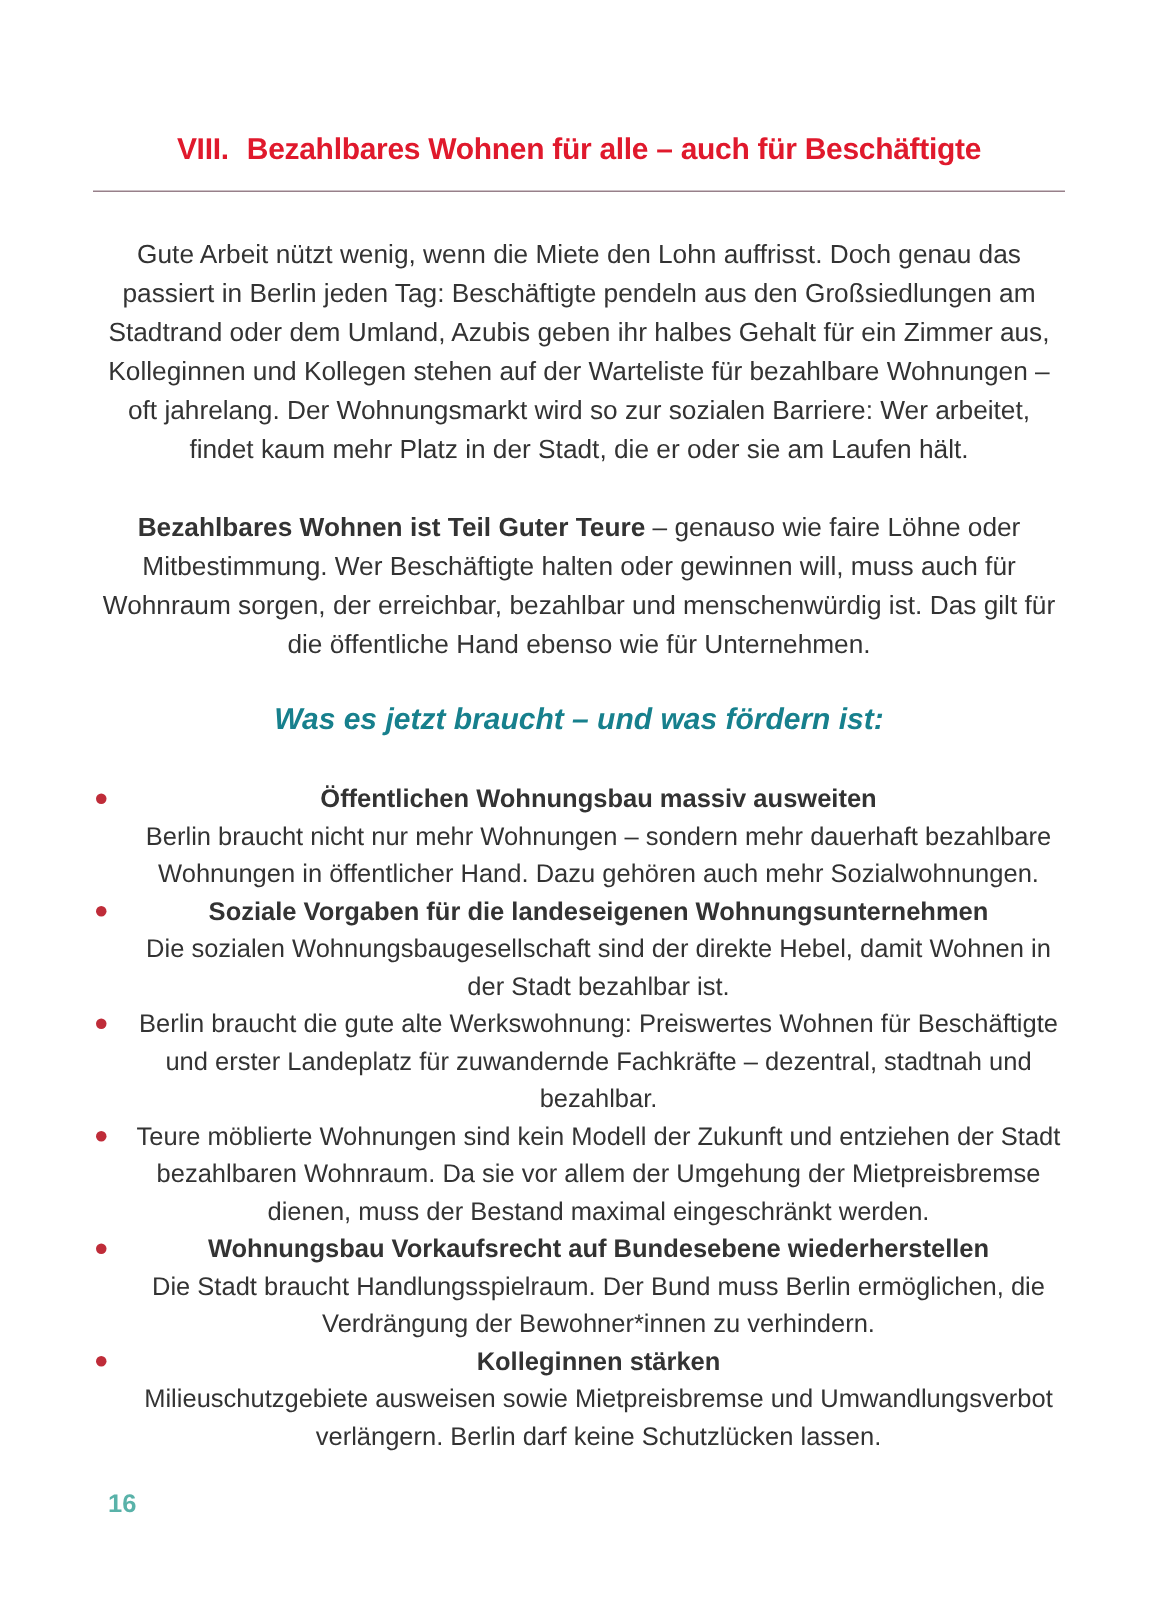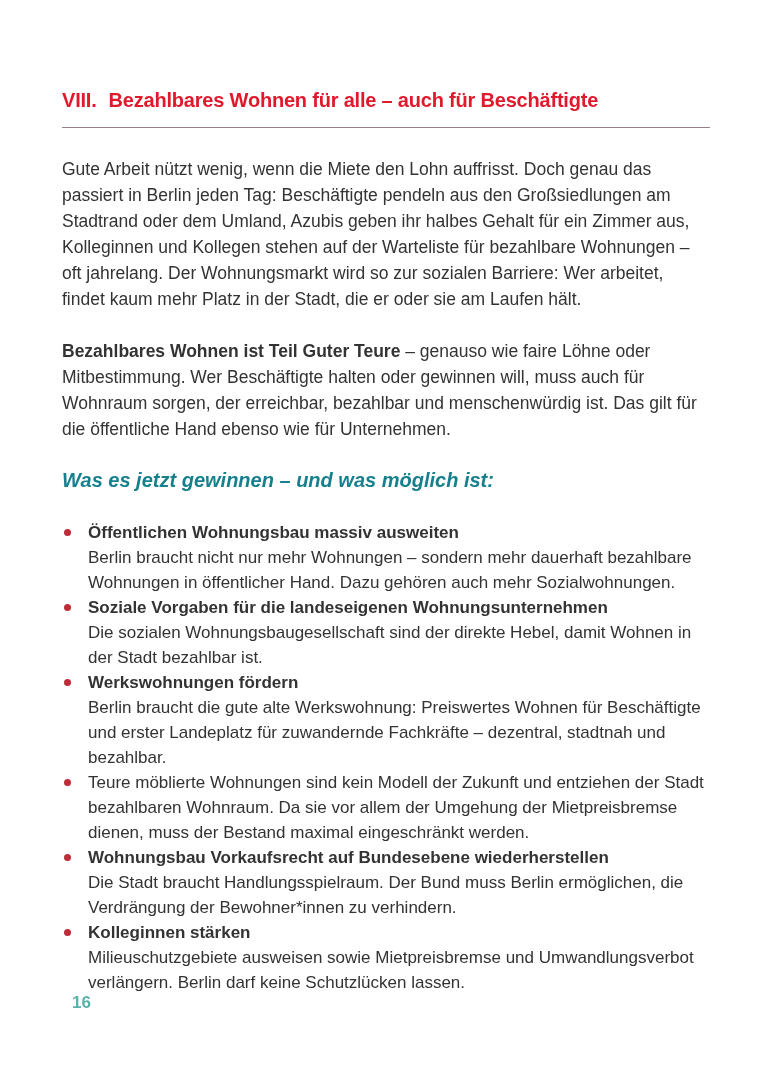--- a/index.html
+++ b/index.html
@@ -11,20 +11,21 @@
     color: #333333;
   }
   .page {
     position: relative;
     width: 767px; height: 1080px;
     background: #ffffff;
     overflow: hidden;
   }
   .content {
     padding: 0 57px 0 62px;
+    text-align: center;
   }
   h1.title {
     margin: 0;
     padding-top: 88px;
     font-size: 20px;
     line-height: 24px;
     font-weight: bold;
     color: #e0192c;
     letter-spacing: -0.2px;
     white-space: nowrap;
@@ -85,36 +86,35 @@
   <div class="content">
 
     <h1 class="title"><span class="numeral">VIII.</span><span>Bezahlbares Wohnen für alle – auch für Beschäftigte</span></h1>
 
     <hr class="title-rule">
 
     <p class="body-para">Gute Arbeit nützt wenig, wenn die Miete den Lohn auffrisst. Doch genau das passiert in Berlin jeden Tag: Beschäftigte pendeln aus den Großsiedlungen am Stadtrand oder dem Umland, Azubis geben ihr halbes Gehalt für ein Zimmer aus, Kolleginnen und Kollegen stehen auf der Warteliste für bezahlbare Wohnungen – oft jahrelang. Der Wohnungsmarkt wird so zur sozialen Barriere: Wer arbeitet, findet kaum mehr Platz in der Stadt, die er oder sie am Laufen hält.</p>
 
     <p class="body-para"><strong>Bezahlbares Wohnen ist Teil Guter Teure</strong><span> – genauso wie faire Löhne oder Mitbestimmung. Wer Beschäftigte halten oder gewinnen will, muss auch für Wohnraum sorgen, der erreichbar, bezahlbar und menschenwürdig ist. Das gilt für die öffentliche Hand ebenso wie für Unternehmen.</span></p>
 
-    <h2 class="section-heading">Was es jetzt gewinnen – und was möglich ist:</h2>
+    <h2 class="section-heading">Was es jetzt braucht – und was fördern ist:</h2>
 
     <ul class="demands">
       <li>
         <span class="bullet"></span>
         <span class="li-title">Öffentlichen Wohnungsbau massiv ausweiten</span>
         <span class="li-body">Berlin braucht nicht nur mehr Wohnungen – sondern mehr dauerhaft bezahlbare Wohnungen in öffentlicher Hand. Dazu gehören auch mehr Sozialwohnungen.</span>
       </li>
       <li>
         <span class="bullet"></span>
         <span class="li-title">Soziale Vorgaben für die landeseigenen Wohnungsunternehmen</span>
         <span class="li-body">Die sozialen Wohnungsbaugesellschaft sind der direkte Hebel, damit Wohnen in der Stadt bezahlbar ist.</span>
       </li>
       <li>
         <span class="bullet"></span>
-        <span class="li-title">Werkswohnungen fördern</span>
         <span class="li-body">Berlin braucht die gute alte Werkswohnung: Preiswertes Wohnen für Beschäftigte und erster Landeplatz für zuwandernde Fachkräfte – dezentral, stadtnah und bezahlbar.</span>
       </li>
       <li>
         <span class="bullet"></span>
 
         <span class="li-body">Teure möblierte Wohnungen sind kein Modell der Zukunft und entziehen der Stadt bezahlbaren Wohnraum. Da sie vor allem der Umgehung der Mietpreisbremse dienen, muss der Bestand maximal eingeschränkt werden.</span>
       </li>
       <li>
         <span class="bullet"></span>
         <span class="li-title">Wohnungsbau Vorkaufsrecht auf Bundesebene wiederherstellen</span>

